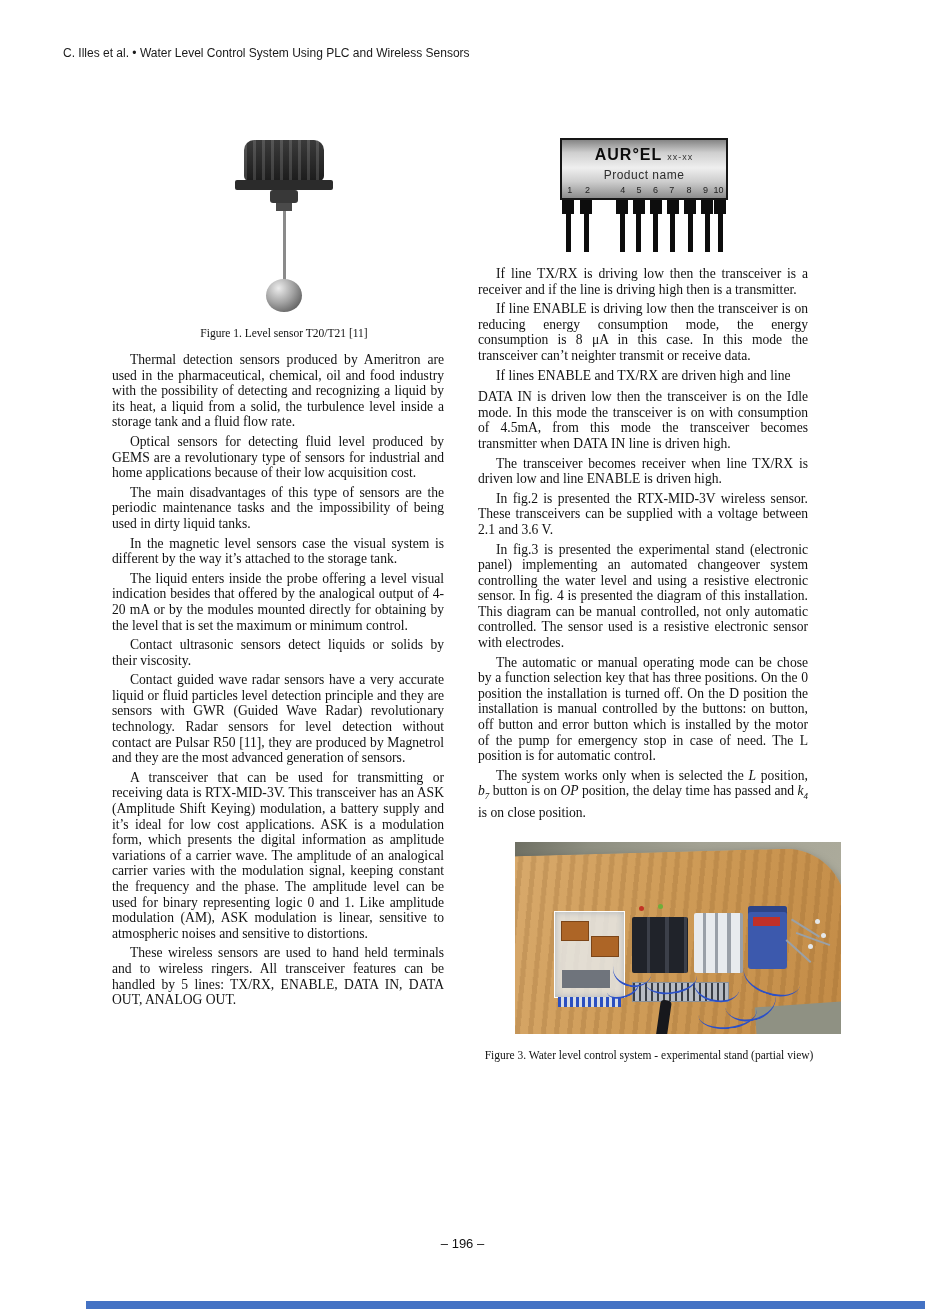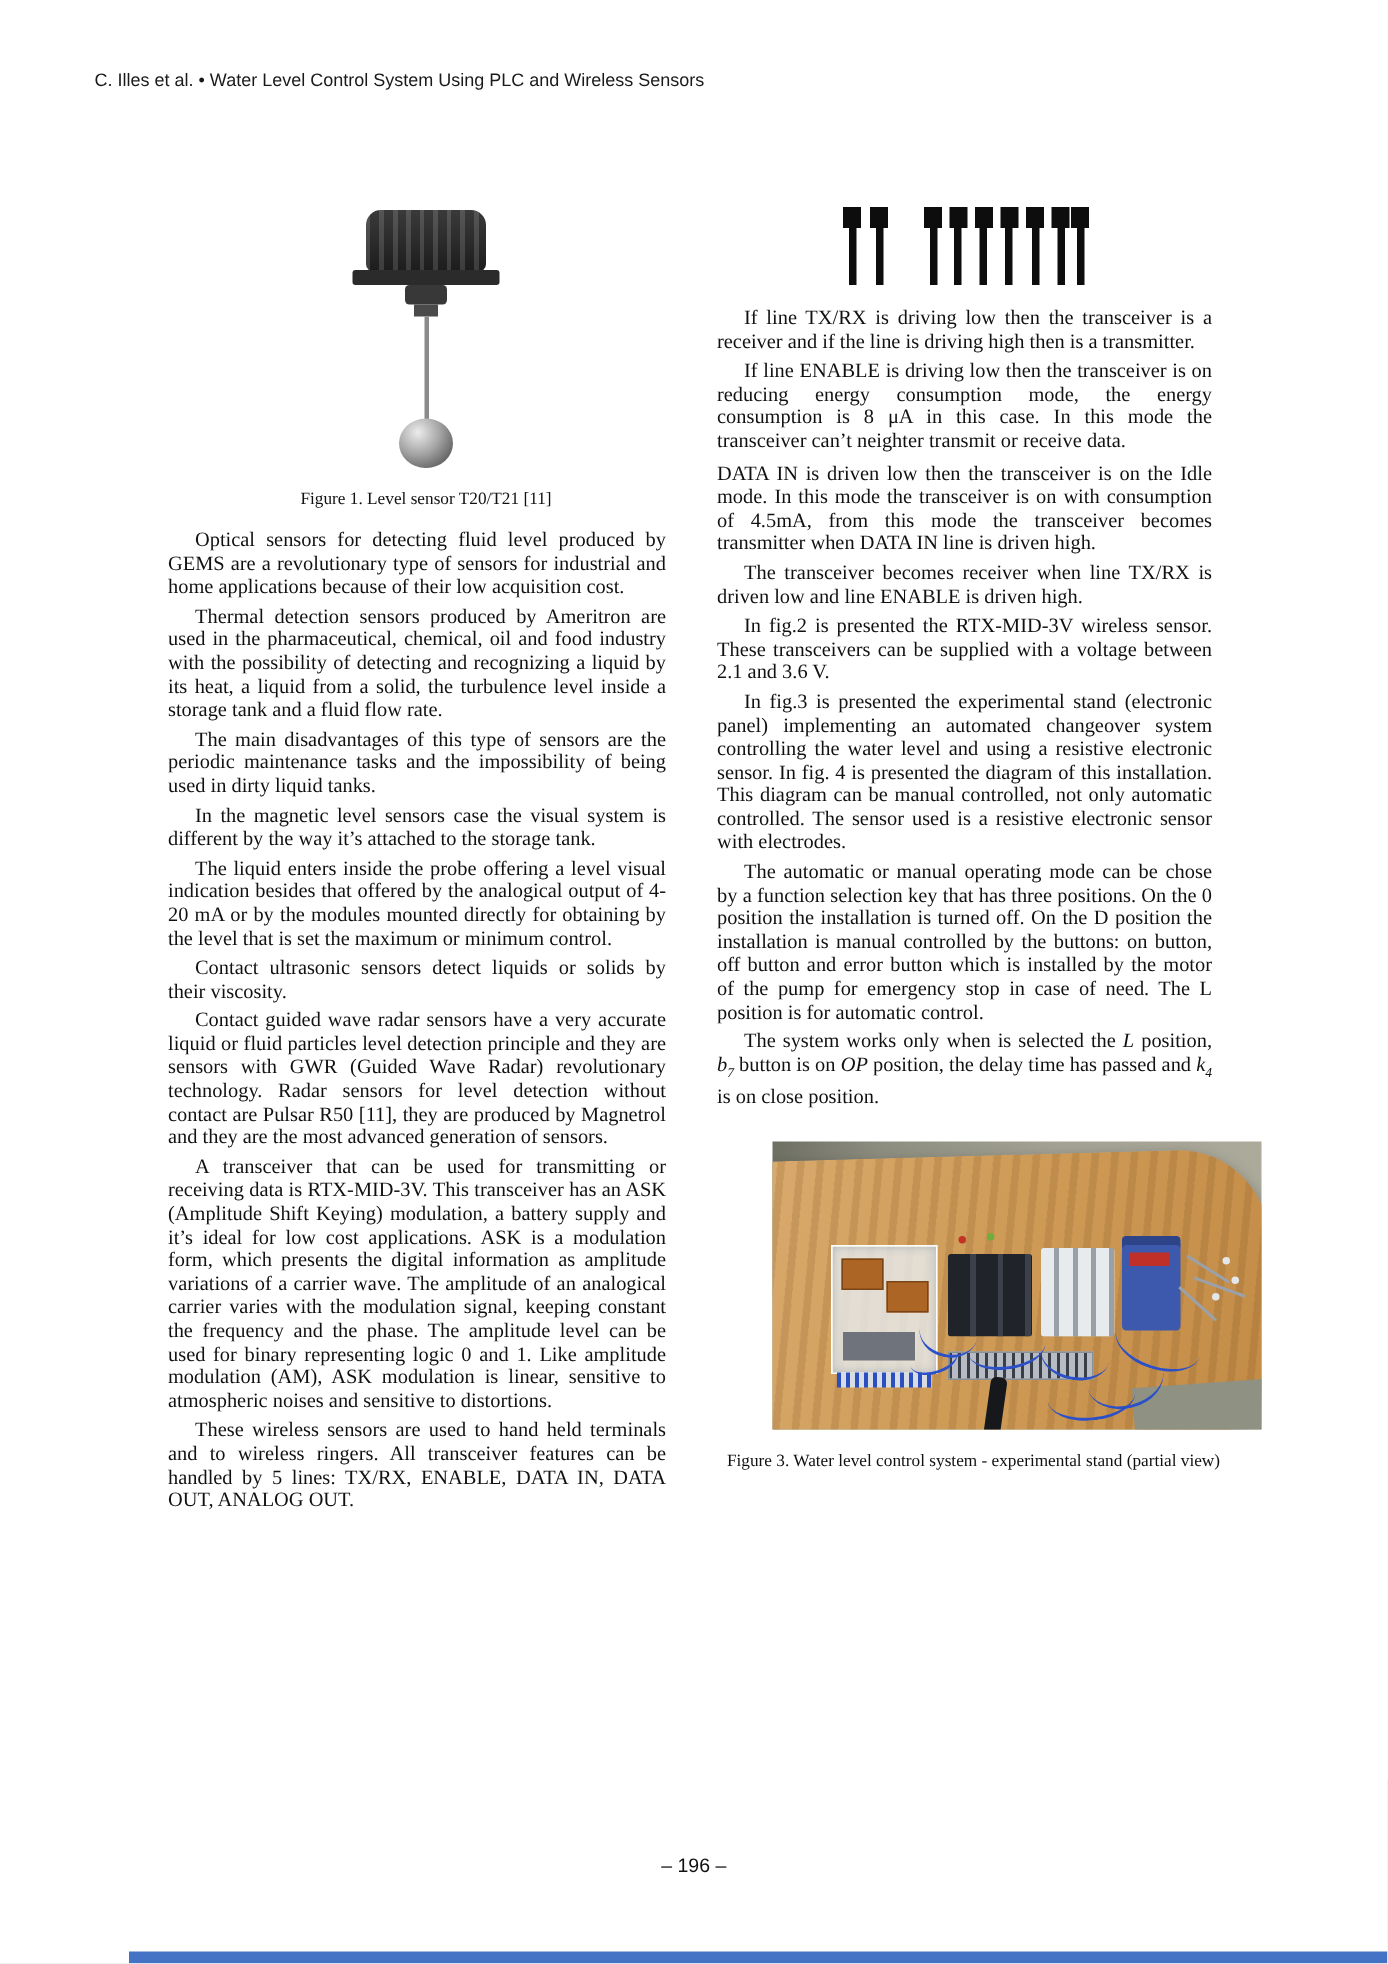--- a/index.html
+++ b/index.html
@@ -156,34 +156,51 @@
         <div class="sensor-cap"></div>
         <div class="sensor-flange"></div>
         <div class="sensor-nut"></div>
         <div class="sensor-neck"></div>
         <div class="sensor-stem"></div>
         <div class="sensor-ball"></div>
       </div>
       <figcaption>Figure 1. Level sensor  T20/T21 [11]</figcaption>
     </figure>
 
+    <p>Thermal detection sensors produced by Ameritron are used in the pharmaceutical, chemical, oil and food industry with the possibility of detecting and recognizing a liquid by its heat, a liquid from a solid, the turbulence level inside a storage tank and a fluid flow rate.</p>
     <p>Optical sensors for detecting fluid level produced by GEMS are a revolutionary type of sensors for industrial and home applications because of their low acquisition cost.</p>
-    <p>Thermal detection sensors produced by Ameritron are used in the pharmaceutical, chemical, oil and food industry with the possibility of detecting and recognizing a liquid by its heat, a liquid from a solid, the turbulence level inside a storage tank and a fluid flow rate.</p>
     <p>The main disadvantages of this type of sensors are the periodic maintenance tasks and the impossibility of being used in dirty liquid tanks.</p>
     <p>In the magnetic level sensors case the visual system is different by the way it’s attached to the storage tank.</p>
     <p>The liquid enters inside the probe offering a level visual indication besides that offered by the analogical output of 4-20 mA or by the modules mounted directly for obtaining by the level that is set the maximum or minimum control.</p>
     <p>Contact ultrasonic sensors detect liquids or solids by their viscosity.</p>
     <p>Contact guided wave radar sensors have a very accurate liquid or fluid particles level detection principle and they are sensors with GWR (Guided Wave Radar) revolutionary technology. Radar sensors for level detection without contact are Pulsar R50 [11], they are produced by Magnetrol and they are the most advanced generation of sensors.</p>
     <p>A transceiver that can be used for transmitting or receiving data is RTX-MID-3V. This transceiver has an ASK (Amplitude Shift Keying) modulation, a battery supply and it’s ideal for low cost applications. ASK is a modulation form, which presents the digital information as amplitude variations of a carrier wave. The amplitude of an analogical carrier varies with the modulation signal, keeping constant the frequency and the phase. The amplitude level can be used for binary representing logic 0 and 1. Like amplitude modulation (AM), ASK modulation is linear, sensitive to atmospheric noises and sensitive to distortions.</p>
     <p>These wireless sensors are used to hand held terminals and to wireless ringers. All transceiver features can be handled by 5 lines: TX/RX, ENABLE, DATA IN, DATA OUT, ANALOG OUT.</p>
   </div>
 
   <div class="col right">
 
     <figure class="fig2">
+      <div class="module">
+        <div class="brand-row">
+          <span class="brand">AUR°EL</span><span class="model">xx-xx</span>
+        </div>
+        <div class="prodname">Product name</div>
+        <div class="pin-numbers">
+          <span class="pin-num pn1">1</span>
+          <span class="pin-num pn2">2</span>
+          <span class="pin-num pn3">4</span>
+          <span class="pin-num pn4">5</span>
+          <span class="pin-num pn5">6</span>
+          <span class="pin-num pn6">7</span>
+          <span class="pin-num pn7">8</span>
+          <span class="pin-num pn8">9</span>
+          <span class="pin-num pn9">10</span>
+        </div>
+      </div>
       <div class="pin-legs">
         <div class="pin-leg pn1">
             <div class="head"></div>
             <div class="stem"></div>
           </div>
         <div class="pin-leg pn2">
             <div class="head"></div>
             <div class="stem"></div>
           </div>
         <div class="pin-leg pn3">
@@ -212,20 +229,21 @@
           </div>
         <div class="pin-leg pn9">
             <div class="head"></div>
             <div class="stem"></div>
           </div>
       </div>
     </figure>
 
     <p>If line TX/RX is driving low then the transceiver is a receiver and if the line is driving high then is a transmitter.</p>
     <p>If line ENABLE is driving low then the transceiver is on reducing energy consumption mode, the energy consumption is 8 μA in this case. In this mode the transceiver can’t neighter transmit or receive data.</p>
+    <p>If lines ENABLE and TX/RX are driven high and line</p>
     <p class="continue">DATA IN is driven low then the transceiver is on the Idle mode. In this mode the transceiver is on with consumption of 4.5mA, from this mode the transceiver becomes transmitter when DATA IN line is driven high.</p>
     <p>The transceiver becomes receiver when line TX/RX is driven low and line ENABLE is driven high.</p>
     <p>In fig.2 is presented the RTX-MID-3V wireless sensor. These transceivers can be supplied with a voltage between 2.1 and 3.6 V.</p>
     <p>In fig.3 is presented the experimental stand (electronic panel) implementing an automated changeover system controlling the water level and using a resistive electronic sensor. In fig. 4 is presented the diagram of this installation. This diagram can be manual controlled, not only automatic controlled. The sensor used is a resistive electronic sensor with electrodes.</p>
     <p>The automatic or manual operating mode can be chose by a function selection key that has three positions. On the 0 position the installation is turned off. On the D position the installation is manual controlled by the buttons: on button, off button and error button which is installed by the motor of the pump for emergency stop in case of need. The L position is for automatic control.</p>
 
     <p><span>The system works only when is selected the </span><span class="math-var">L</span><span> position, </span><span class="math-var"><span>b</span><sub>7</sub></span><span> button is on </span><span class="math-var">OP</span><span> position, the delay time has passed and </span><span class="math-var"><span>k</span><sub>4</sub></span><span> is on close position.</span></p>
 
     <figure class="fig3">
       <div class="photo">

